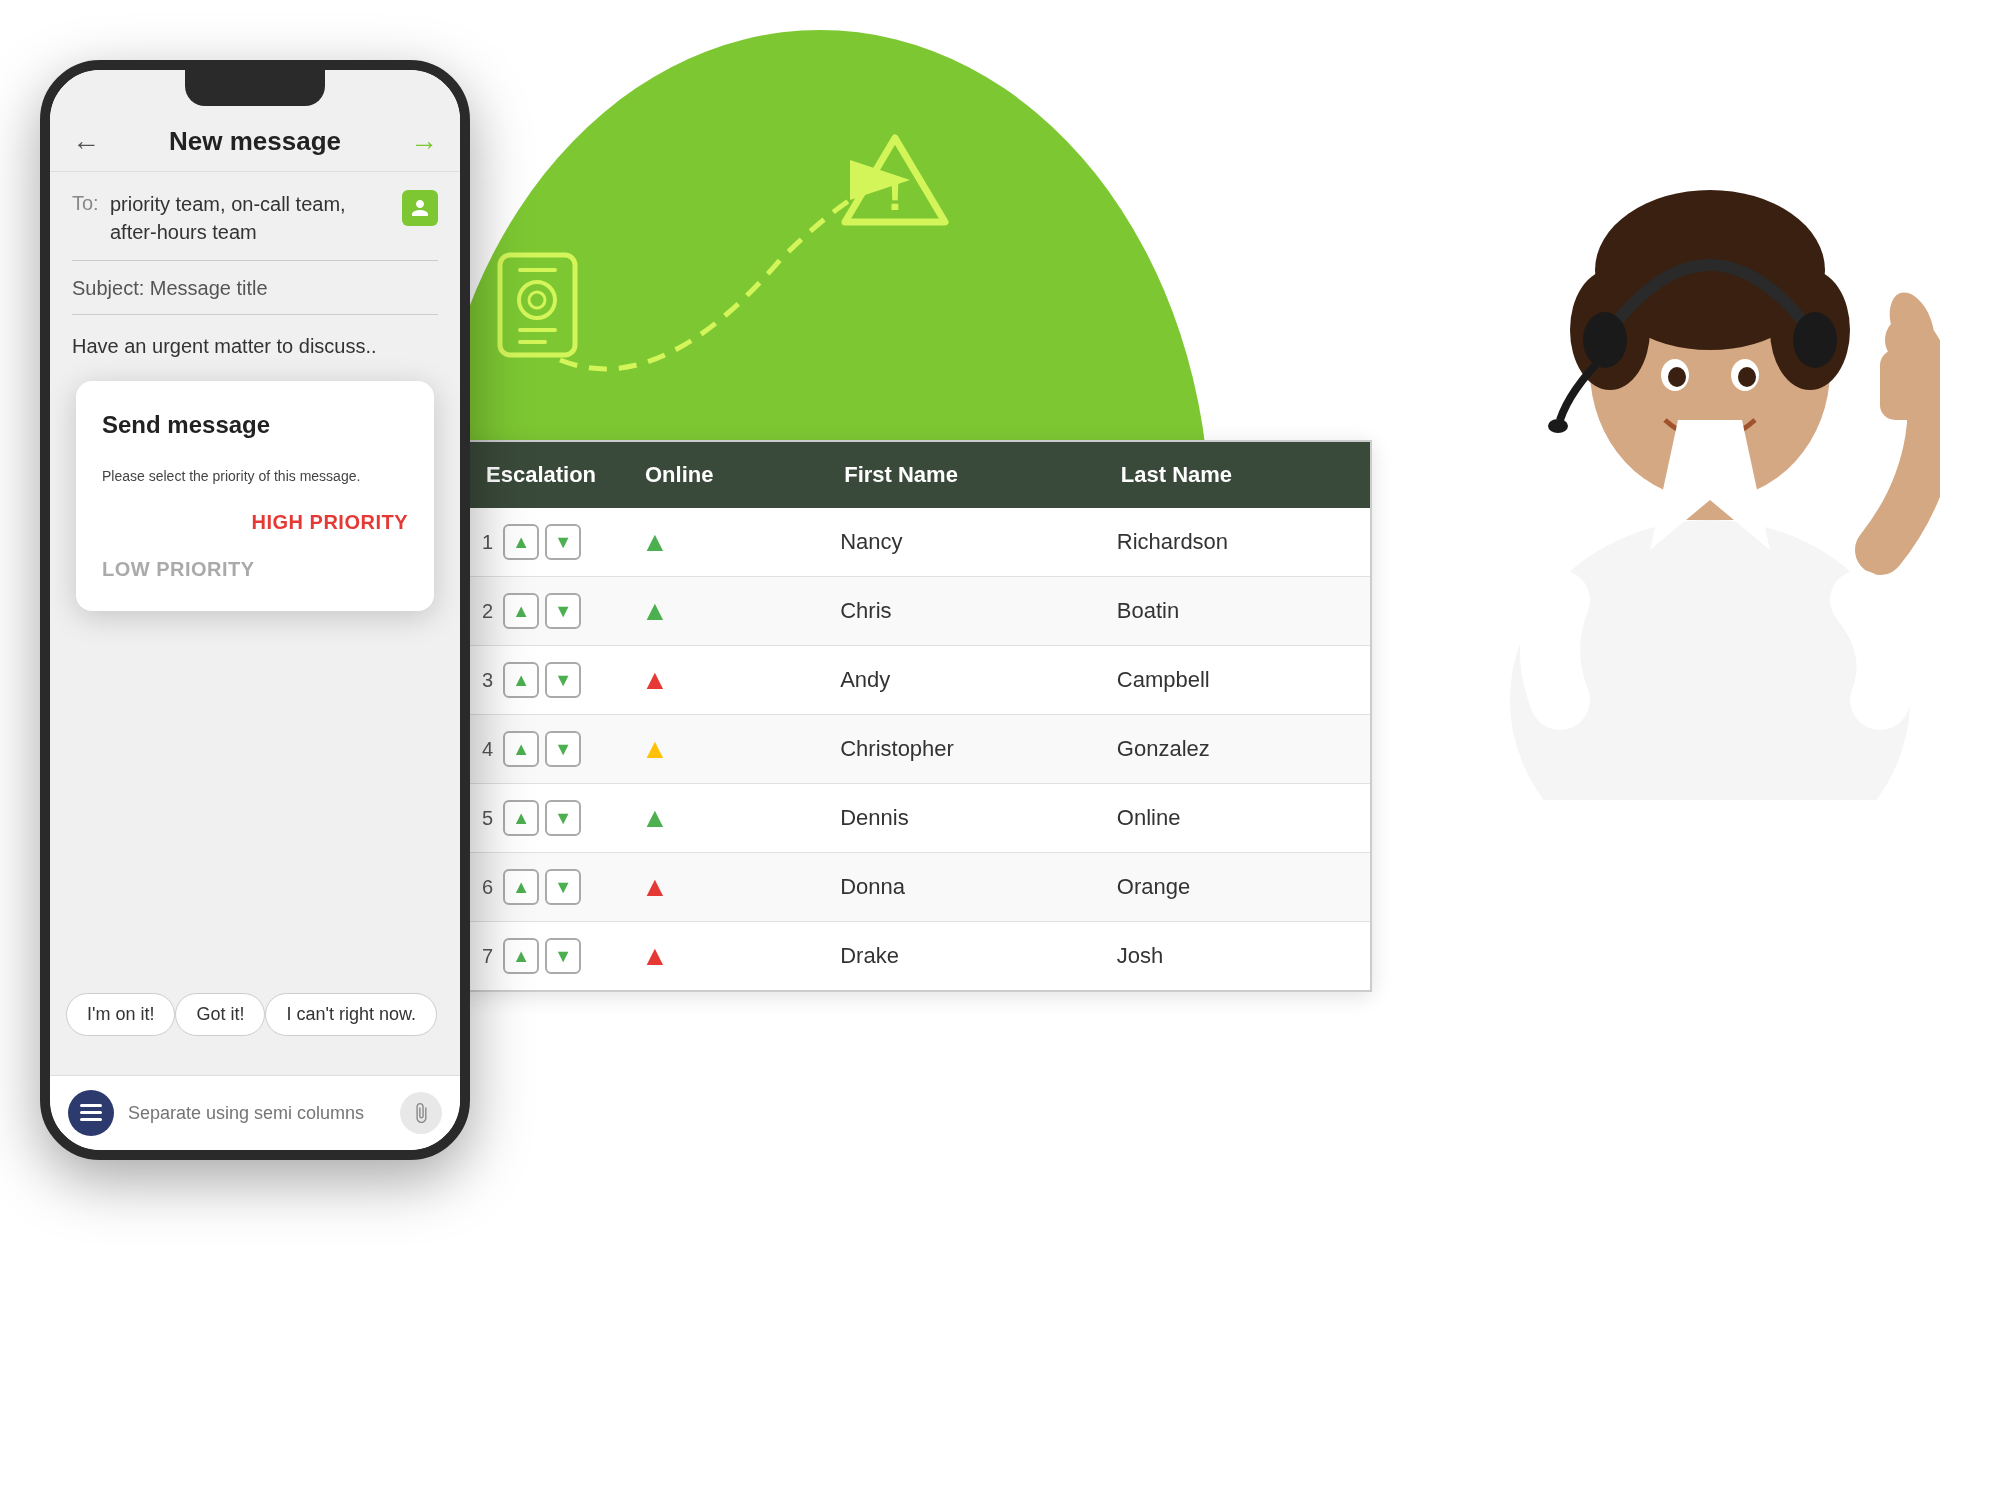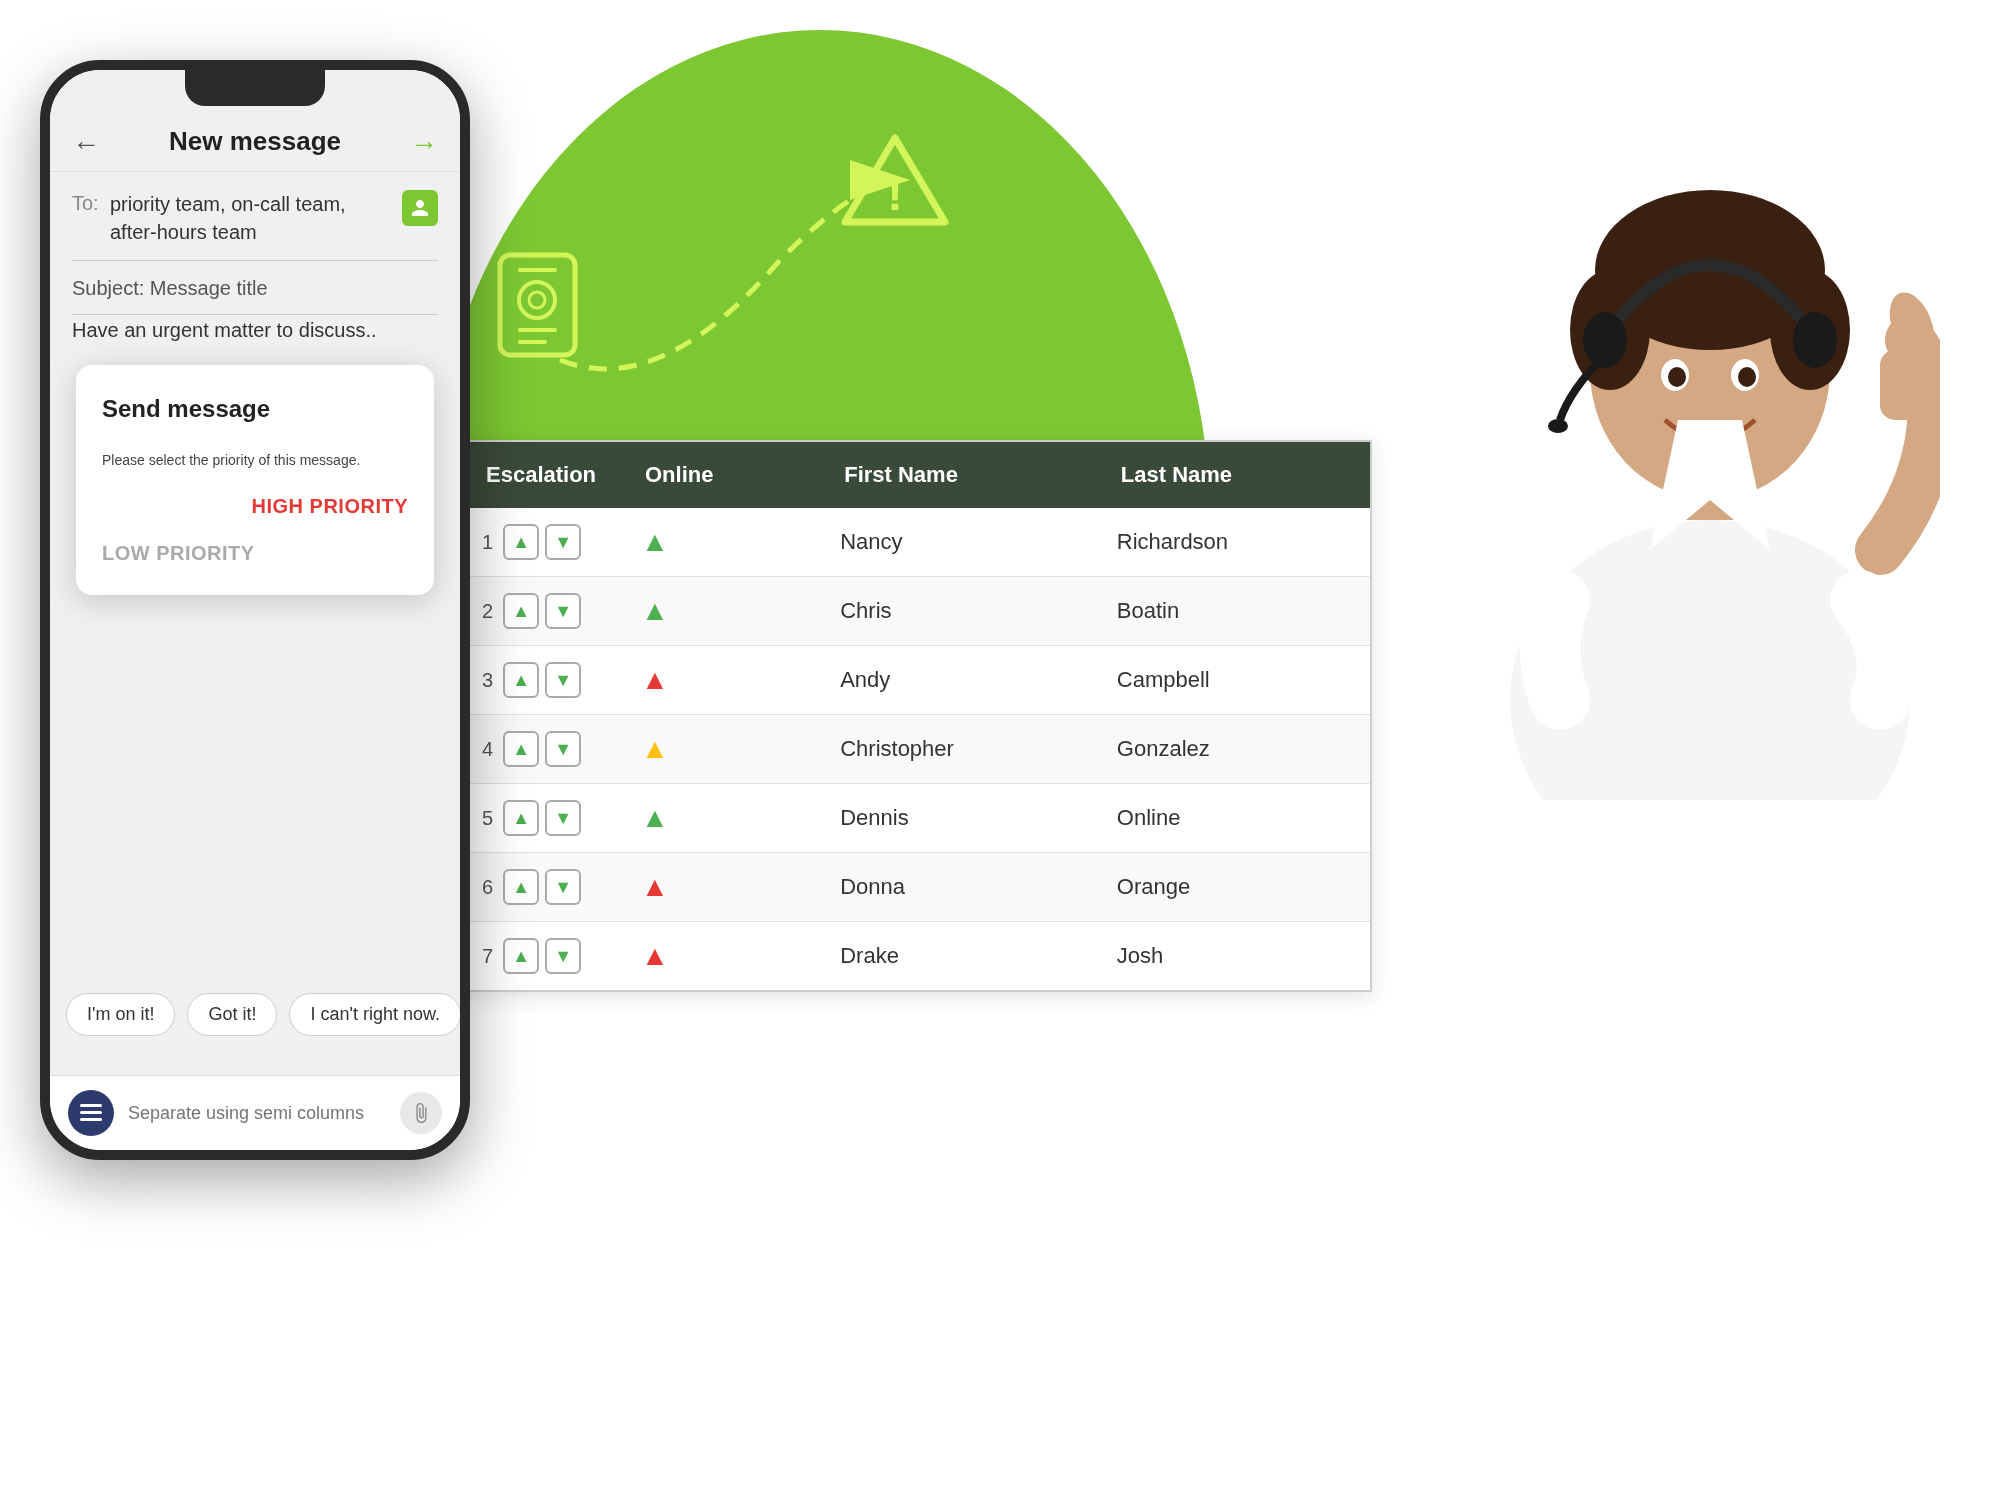--- a/index.html
+++ b/index.html
@@ -131,20 +131,21 @@
       display: flex;
       align-items: center;
       justify-content: center;
       margin-left: 10px;
       flex-shrink: 0;
     }
 
     .compose-subject {
       font-size: 20px;
       color: #555;
+      margin-bottom: 16px;
       border-bottom: 1px solid #ccc;
       padding-bottom: 14px;
     }
 
     .compose-body {
       font-size: 20px;
       color: #333;
       line-height: 1.5;
       margin-bottom: 20px;
     }
@@ -186,21 +187,20 @@
     .priority-low {
       font-size: 20px;
       font-weight: 700;
       color: #aaa;
       letter-spacing: 0.5px;
     }
 
     
     .quick-replies {
       display: flex;
-      gap: 12px;
       padding: 14px 16px;
       position: absolute;
       bottom: 100px;
       left: 0;
       right: 0;
     }
 
     .quick-reply-btn {
       background: white;
       border: 1.5px solid #ccc;

